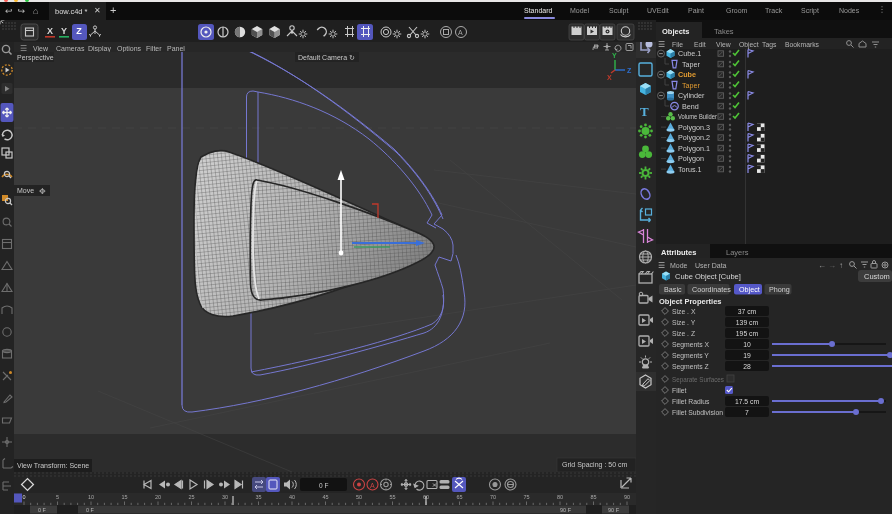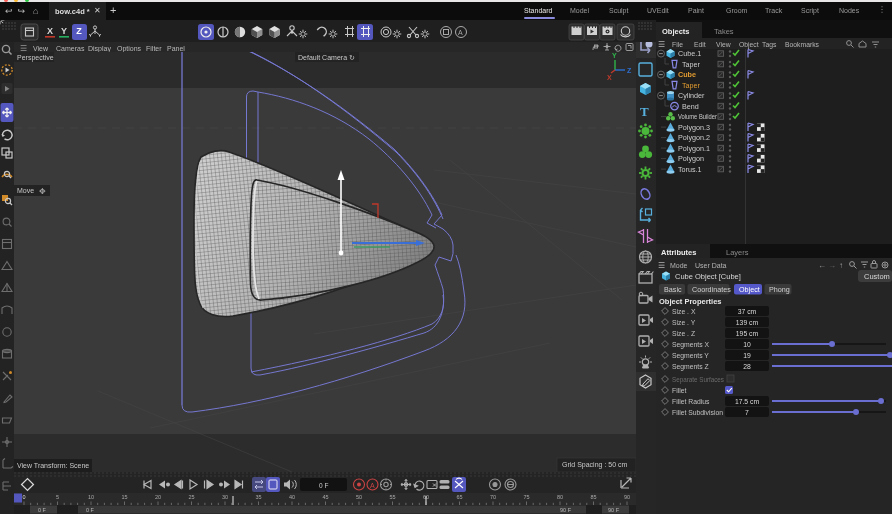--- a/index.html
+++ b/index.html
@@ -11,21 +11,21 @@
 
 <div class="abs" style="left:0;top:0;width:892px;height:2px;background:#e8e6e6"></div>
 <div class="abs" style="left:4px;top:-2px;width:4px;height:4px;border-radius:50%;background:#ff5f57"></div>
 <div class="abs" style="left:14px;top:-2px;width:4px;height:4px;border-radius:50%;background:#febc2e"></div>
 <div class="abs" style="left:25px;top:-2px;width:4px;height:4px;border-radius:50%;background:#28c840"></div>
 
 <div class="abs" style="left:0;top:2px;width:892px;height:18px;background:#0c0c0c"></div>
 <div class="abs" id="undoredo" style="left:5px;top:6px;color:#b5b5b5;font-size:9px">↩&nbsp;&nbsp;↪</div>
 <div class="abs" style="left:33px;top:6px;color:#b5b5b5;font-size:9px">⌂</div>
 <div class="abs" style="left:49px;top:2px;width:57px;height:18px;background:#1f1f1f"></div>
-<div class="abs" style="left:55px;top:7px;color:#dedede;font-size:7.5px;font-weight:bold">bow.c4d *</div>
+<div class="abs" style="left:55px;top:7px;color:#dedede;font-size:7.5px;font-weight:normal">bow.c4d *</div>
 <div class="abs" style="left:94px;top:6px;color:#cccccc;font-size:8px">✕</div>
 <div class="abs" style="left:110px;top:4px;color:#cccccc;font-size:11px">+</div>
 
 <div class="abs" style="left:524px;top:7px;color:#e8e8e8;font-size:7px">Standard</div>
 <div class="abs" style="left:524px;top:17px;width:31px;height:2px;background:#8a8ade;border-radius:1px"></div>
 <div class="abs" style="left:570px;top:7px;color:#9a9a9a;font-size:7px">Model</div>
 <div class="abs" style="left:609px;top:7px;color:#9a9a9a;font-size:7px">Sculpt</div>
 <div class="abs" style="left:647px;top:7px;color:#9a9a9a;font-size:7px">UVEdit</div>
 <div class="abs" style="left:688px;top:7px;color:#9a9a9a;font-size:7px">Paint</div>
 <div class="abs" style="left:726px;top:7px;color:#9a9a9a;font-size:7px">Groom</div>

